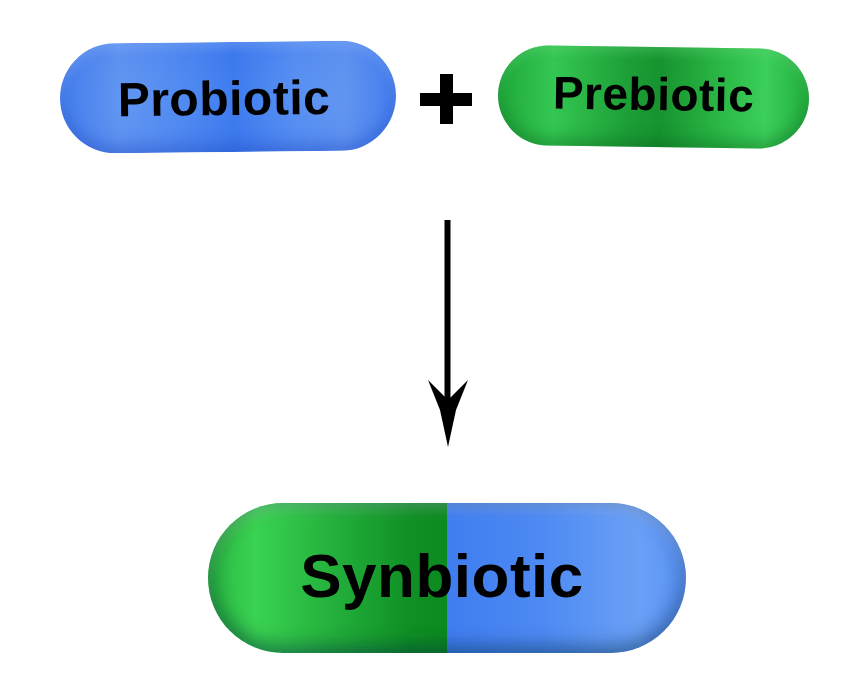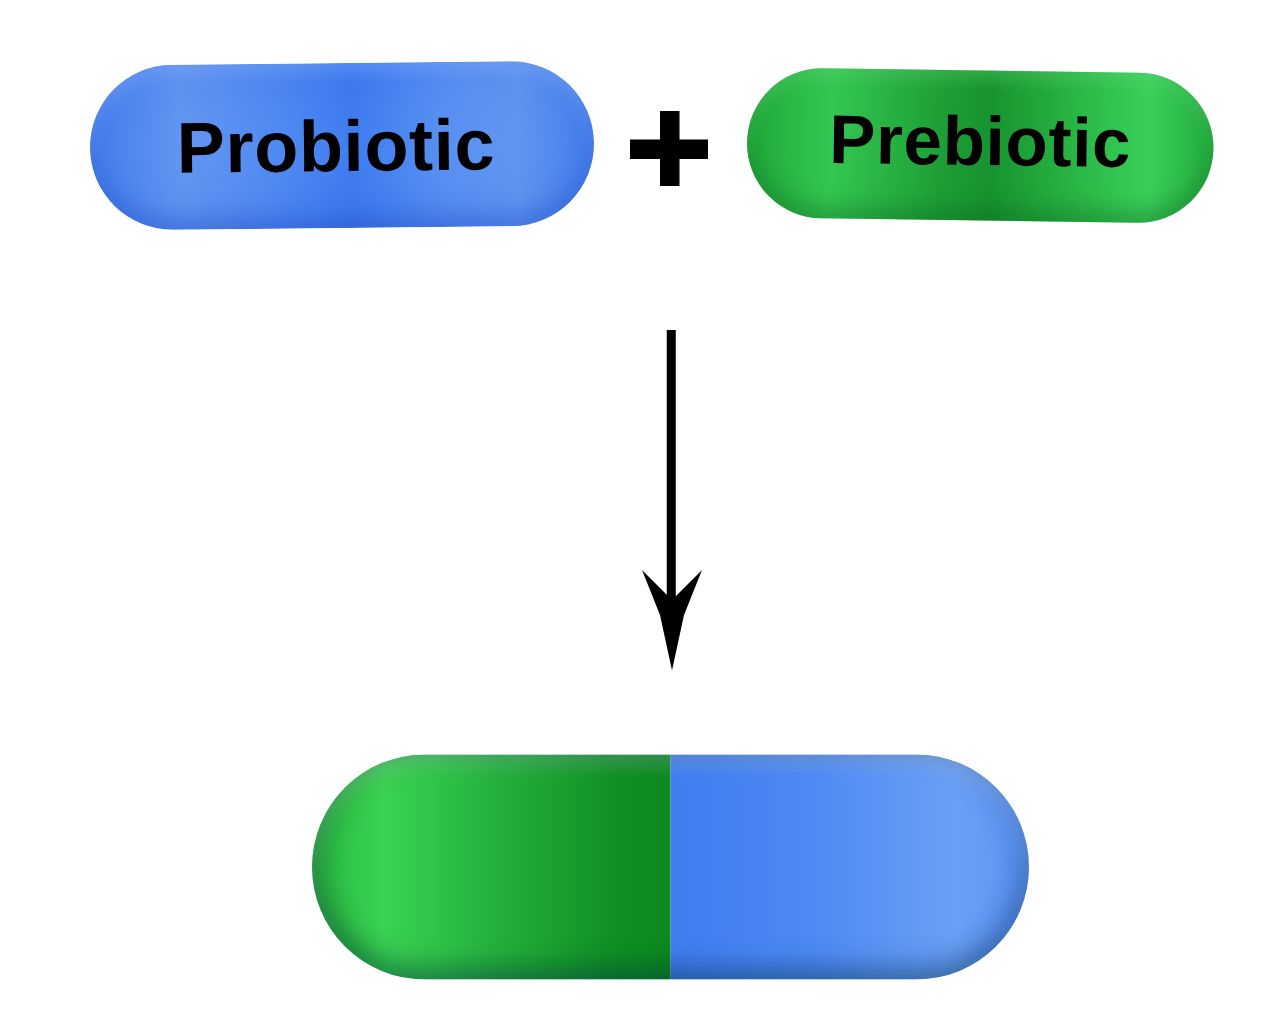--- a/index.html
+++ b/index.html
@@ -82,13 +82,14 @@
 
 <svg id="arrow" viewBox="0 0 56 240" width="56" height="240">
   <rect x="24.5" y="5" width="6" height="180" fill="#000"></rect>
   <path d="M8 165 L28 185 L48 165 L36 195 L28 232 L20 195 Z" fill="#000"></path>
 </svg>
 
 <div class="pill" id="synbiotic">
   <div class="half-green"></div>
   <div class="half-blue"></div>
   <div class="shade"></div>
+  <span class="pill-label">Synbiotic</span>
 </div>
 
 </body></html>

